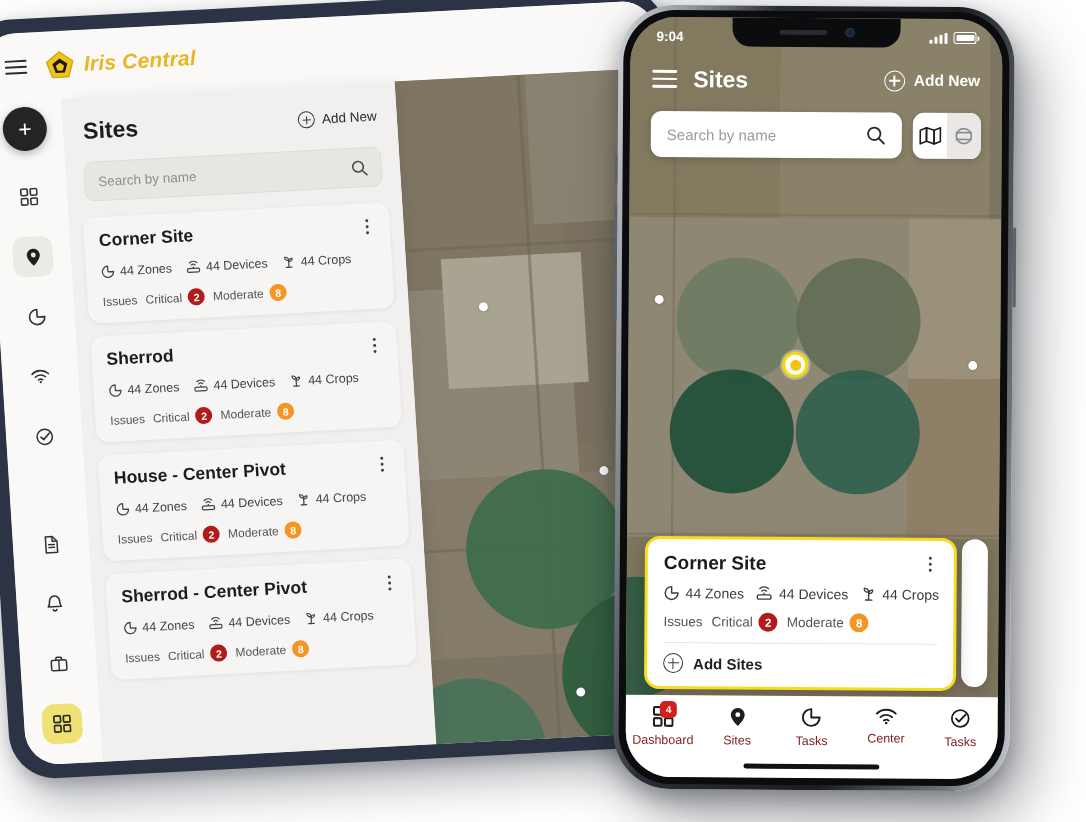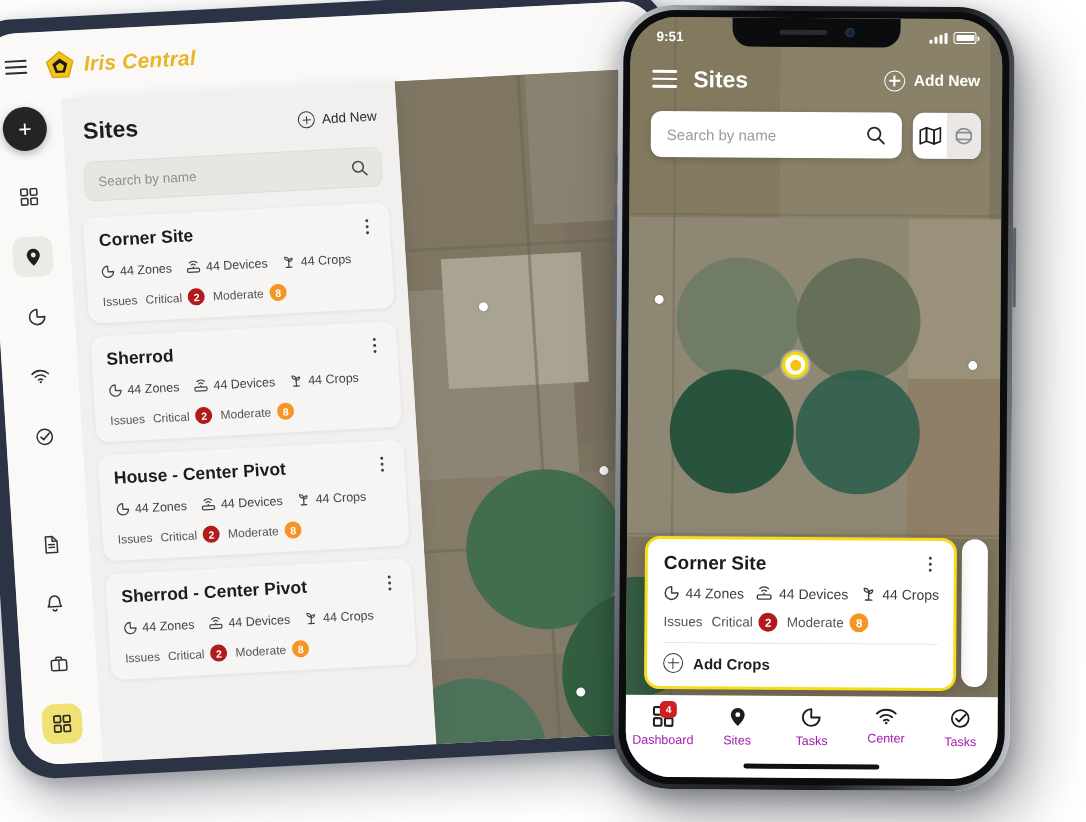--- a/index.html
+++ b/index.html
@@ -252,21 +252,21 @@
     box-shadow: 0 5px 14px rgba(0,0,0,.2);
   }
 
   .ph-nav {
     position: absolute; left: 0; right: 0; bottom: 0; height: 82px;
     background: #fff; z-index: 17;
     display: flex; align-items: flex-start; justify-content: space-around;
     padding-top: 11px;
   }
   .nav-item { display: flex; flex-direction: column; align-items: center; gap: 6px; cursor: pointer; position: relative; width: 66px; }
-  .nav-label { font-size: 12.5px; color: #a21caf; }
+  .nav-label { font-size: 12.5px; color: #7f1d1d; }
   .nav-badge {
     position: absolute; top: -5px; left: 30px;
     background: #d11f1f; color: #fff; font-size: 10px; font-weight: bold;
     min-width: 17px; height: 17px; border-radius: 5px;
     display: flex; align-items: center; justify-content: center; padding: 0 3px;
   }
   .home-ind {
     position: absolute; bottom: 9px; left: 50%; transform: translateX(-50%);
     width: 136px; height: 5px; border-radius: 3px; background: #121212; z-index: 19;
   }
@@ -644,21 +644,21 @@
               </div>
           </div>
         </div>
 
         <div class="notch">
           <div class="speaker"></div>
           <div class="cam"></div>
         </div>
 
         <div class="statusbar">
-          <div>9:51</div>
+          <div>9:04</div>
           <div class="sb-right">
             <div class="bars">
               <i style="height:4px"></i>
                 <i style="height:6.5px"></i>
                 <i style="height:9px"></i>
                 <i style="height:11px"></i>
             </div>
             <div class="batt">
                 <i></i>
               </div>
@@ -746,21 +746,21 @@
               <span class="badge crit">2</span>
             </span>
             <span class="iss-chip">
               <span>Moderate</span>
               <span class="badge mod">8</span>
             </span>
           </div>
           <div class="divider"></div>
           <div class="addzone">
             <span class="plus-circ" style="width:20px;height:20px;"></span>
-            <span>Add Crops</span>
+            <span>Add Sites</span>
           </div>
         </div>
 
         <div class="ph-nav">
           <div class="nav-item">
             <svg width="21" height="21" viewBox="0 0 18 18">
               <rect x="1" y="1" width="6.5" height="6.5" rx="1" fill="none" stroke="#1d1d1d" stroke-width="1.8"></rect>
               <rect x="10.5" y="1" width="6.5" height="6.5" rx="1" fill="none" stroke="#1d1d1d" stroke-width="1.8"></rect>
               <rect x="1" y="10.5" width="6.5" height="6.5" rx="1" fill="none" stroke="#1d1d1d" stroke-width="1.8"></rect>
               <rect x="10.5" y="10.5" width="6.5" height="6.5" rx="1" fill="none" stroke="#1d1d1d" stroke-width="1.8"></rect>

